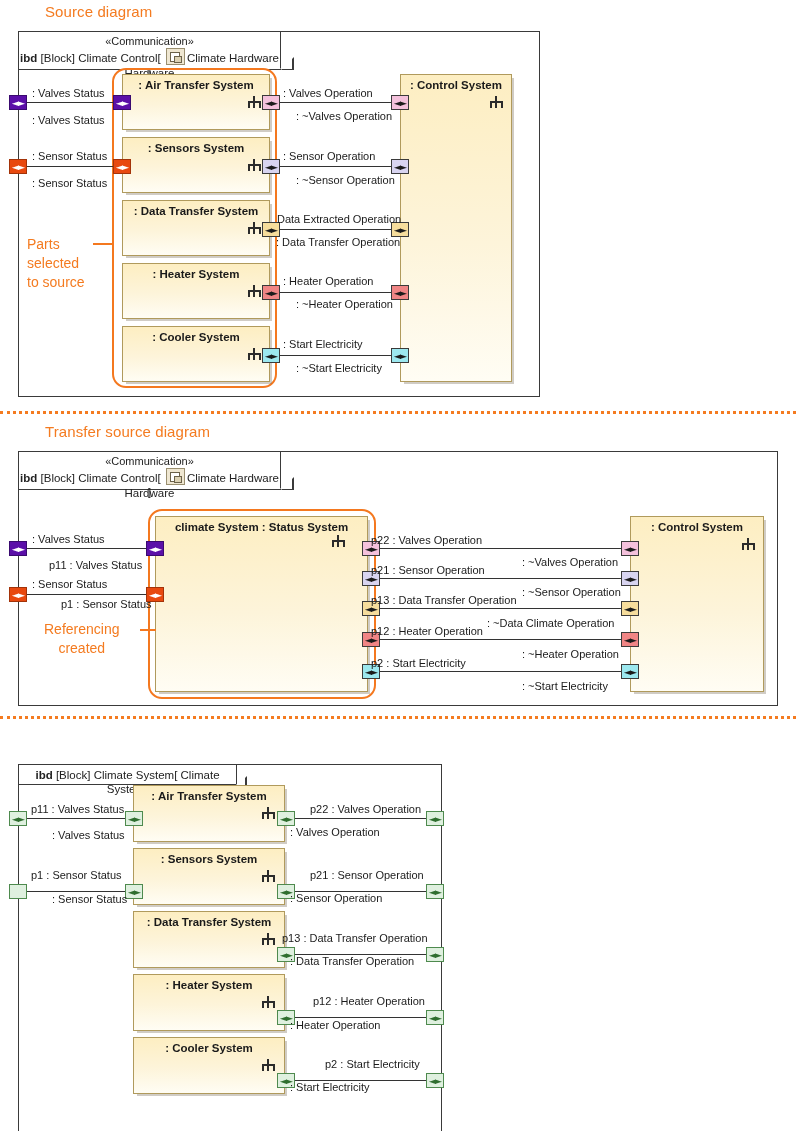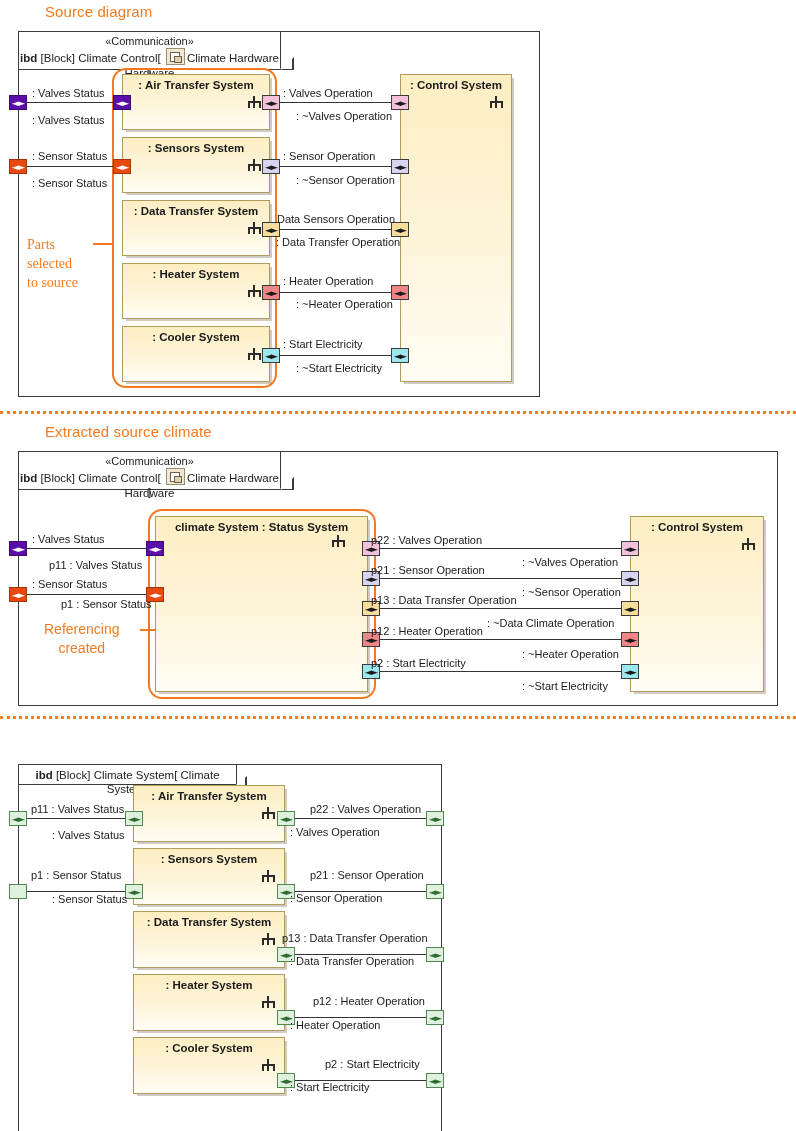--- a/index.html
+++ b/index.html
@@ -195,21 +195,21 @@
   <div class="lbl" style="left:283px;top:150px;">: Sensor Operation</div>
   <div class="lbl" style="left:296px;top:174px;">: ~Sensor Operation</div>
 
   <div class="hline" style="left:275px;top:229px;width:130px;"></div>
   <div class="port" style="left:262px;top:222px;background:#f6dd9c;">
       <span class="arrows">◄►</span>
     </div>
   <div class="port" style="left:391px;top:222px;background:#f6dd9c;">
       <span class="arrows">◄►</span>
     </div>
-  <div class="lbl" style="left:277px;top:213px;">Data Sensors Operation</div>
+  <div class="lbl" style="left:277px;top:213px;">Data Extracted Operation</div>
   <div class="lbl" style="left:276px;top:236px;">: Data Transfer Operation</div>
 
   <div class="hline" style="left:275px;top:292px;width:130px;"></div>
   <div class="port" style="left:262px;top:285px;background:#f08585;">
       <span class="arrows">◄►</span>
     </div>
   <div class="port" style="left:391px;top:285px;background:#f08585;">
       <span class="arrows">◄►</span>
     </div>
   <div class="lbl" style="left:283px;top:275px;">: Heater Operation</div>
@@ -218,34 +218,34 @@
   <div class="hline" style="left:275px;top:355px;width:130px;"></div>
   <div class="port" style="left:262px;top:348px;background:#9ce8ef;">
       <span class="arrows">◄►</span>
     </div>
   <div class="port" style="left:391px;top:348px;background:#9ce8ef;">
       <span class="arrows">◄►</span>
     </div>
   <div class="lbl" style="left:283px;top:338px;">: Start Electricity</div>
   <div class="lbl" style="left:296px;top:362px;">: ~Start Electricity</div>
 
-  <div class="anno" style="left:27px;top:235px;font-family:Liberation Serif, serif;">
+  <div class="anno" style="left:27px;top:235px;">
     <div>Parts</div>
     <div>selected</div>
     <div>to source</div>
   </div>
   <div class="anno-line" style="left:93px;top:243px;width:20px;"></div>
 
 </div>
 
 <div class="divider" style="top:411px;"></div>
 
 <div class="section" style="top:418px;height:295px;">
 
-  <div class="sec-title" style="left:22px;top:5px;">Extracted source climate</div>
+  <div class="sec-title" style="left:22px;top:5px;">Transfer source diagram</div>
 
   <div class="frame" style="left:18px;top:33px;width:760px;height:255px;">
     <div class="frame-tab" style="width:262px;height:38px;">
       <span class="stereo">«Communication»</span>
       <span class="bold">ibd</span>
       <span>[Block]</span>
       <span>Climate Control</span><span>[</span>
       <span class="hdr-icon"></span><span>Climate Hardware</span>
       <span>]</span>
       <div style="margin-top:-13px;">Hardware</div>

